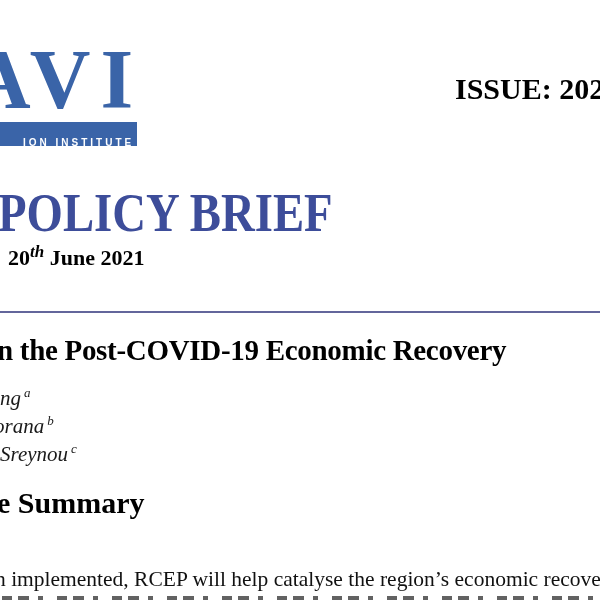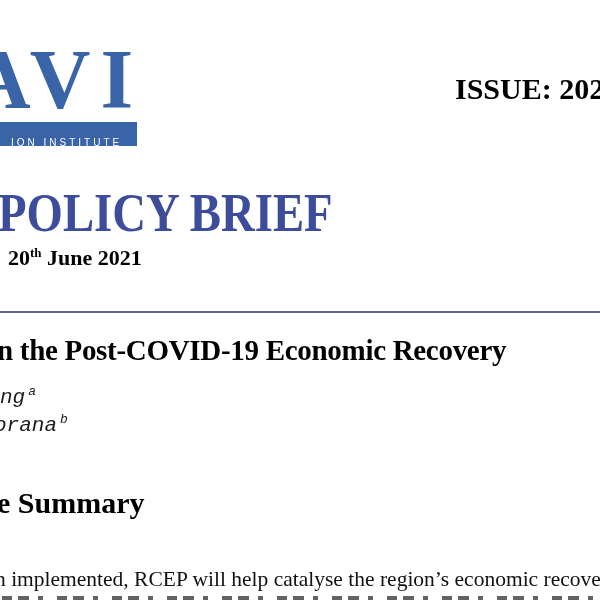--- a/index.html
+++ b/index.html
@@ -30,25 +30,25 @@
     left: 0;
     top: 122px;
     width: 137px;
     height: 24px;
     background: #3a64a8;
     display: flex;
     align-items: center;
   }
   .logo-banner-text {
     font-family: "Liberation Sans", sans-serif;
-    font-weight: normal;
+    font-weight: bold;
     font-size: 10px;
     letter-spacing: 3px;
     color: #ffffff;
-    padding-left: 11px;
+    padding-left: 23px;
     white-space: nowrap;
     margin-top: 17px;
   }
 
   
   .issue {
     position: absolute;
     left: 455px;
     top: 74px;
     font-weight: bold;
@@ -75,23 +75,24 @@
     position: absolute;
     left: 8px;
     top: 247px;
     font-weight: bold;
     font-size: 22px;
     line-height: 1;
     color: #000000;
     white-space: nowrap;
   }
   .date-line sup {
-    font-size: 13px;
+    font-size: 17px;
     vertical-align: super;
     line-height: 0;
+    font-style: italic;
   }
 
   .rule {
     position: absolute;
     left: 0;
     top: 311px;
     width: 600px;
     height: 2px;
     background: #63669b;
   }
@@ -110,21 +111,21 @@
   }
   .authors {
     position: absolute;
     left: 0;
     top: 384px;
     font-style: italic;
     font-size: 21px;
     line-height: 28px;
     color: #1a1a1a;
   }
-  .author-line { white-space: nowrap; font-family: Liberation Mono, monospace; }
+  .author-line { white-space: nowrap; }
   .author-line.cut { margin-left: -6px; }
   .authors sup {
     font-style: italic;
     font-size: 13px;
     vertical-align: super;
     line-height: 0;
     margin-left: 3px;
   }
   .section-heading {
     position: absolute;
@@ -174,20 +175,21 @@
 
   <div class="date-line"><span>20</span><sup>th</sup><span> June 2021</span></div>
 
   <div class="rule"></div>
 
   <div class="article-title">n the Post-COVID-19 Economic Recovery</div>
 
   <div class="authors">
     <div class="author-line"><span>ng</span><sup>a</sup></div>
     <div class="author-line cut"><span>orana</span><sup>b</sup></div>
+    <div class="author-line"><span>Sreynou</span><sup>c</sup></div>
   </div>
 
   <div class="section-heading">e Summary</div>
 
   <div class="body-line">n implemented, RCEP will help catalyse the region’s economic recove</div>
 
   <div class="clipped-line"></div>
 
 </div>
 

